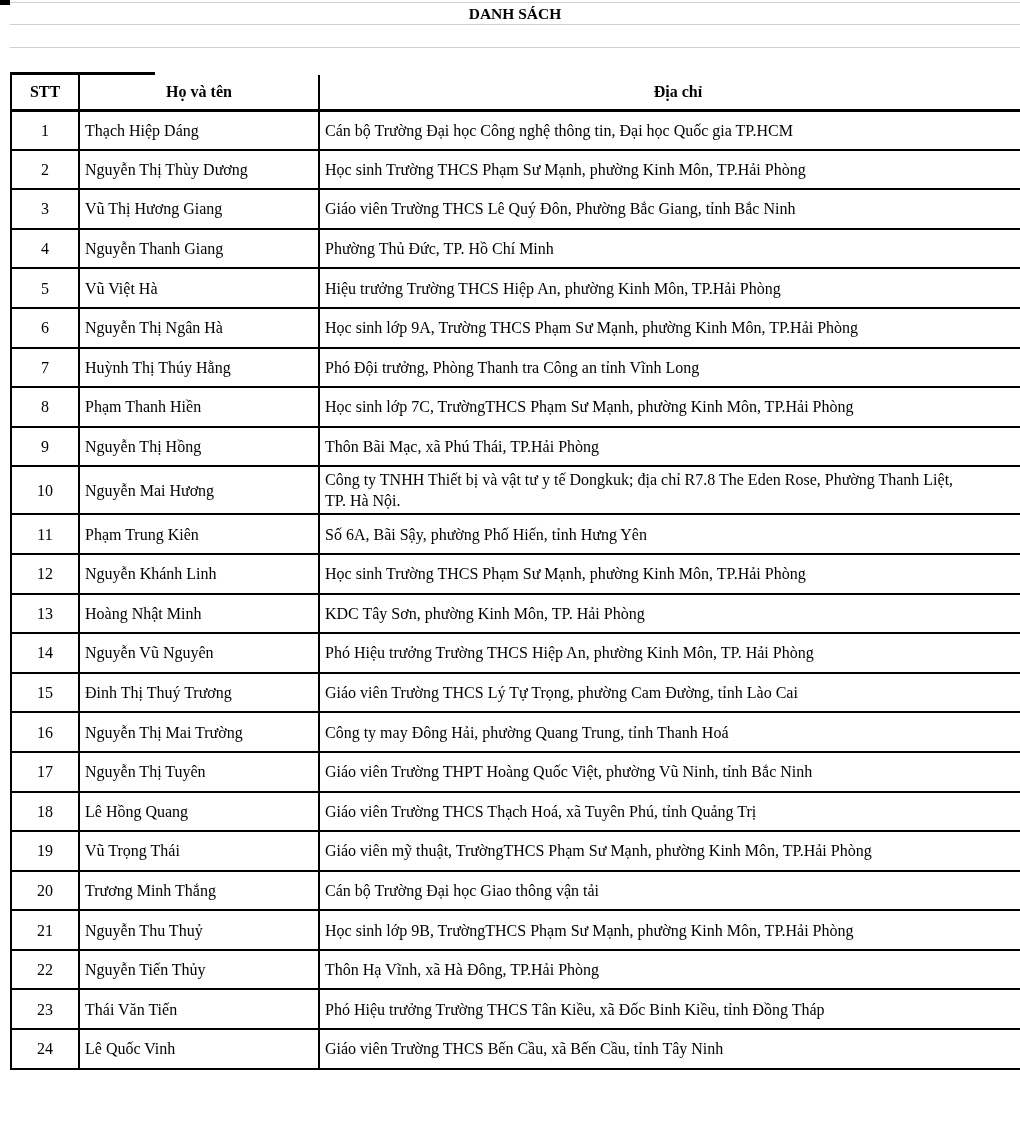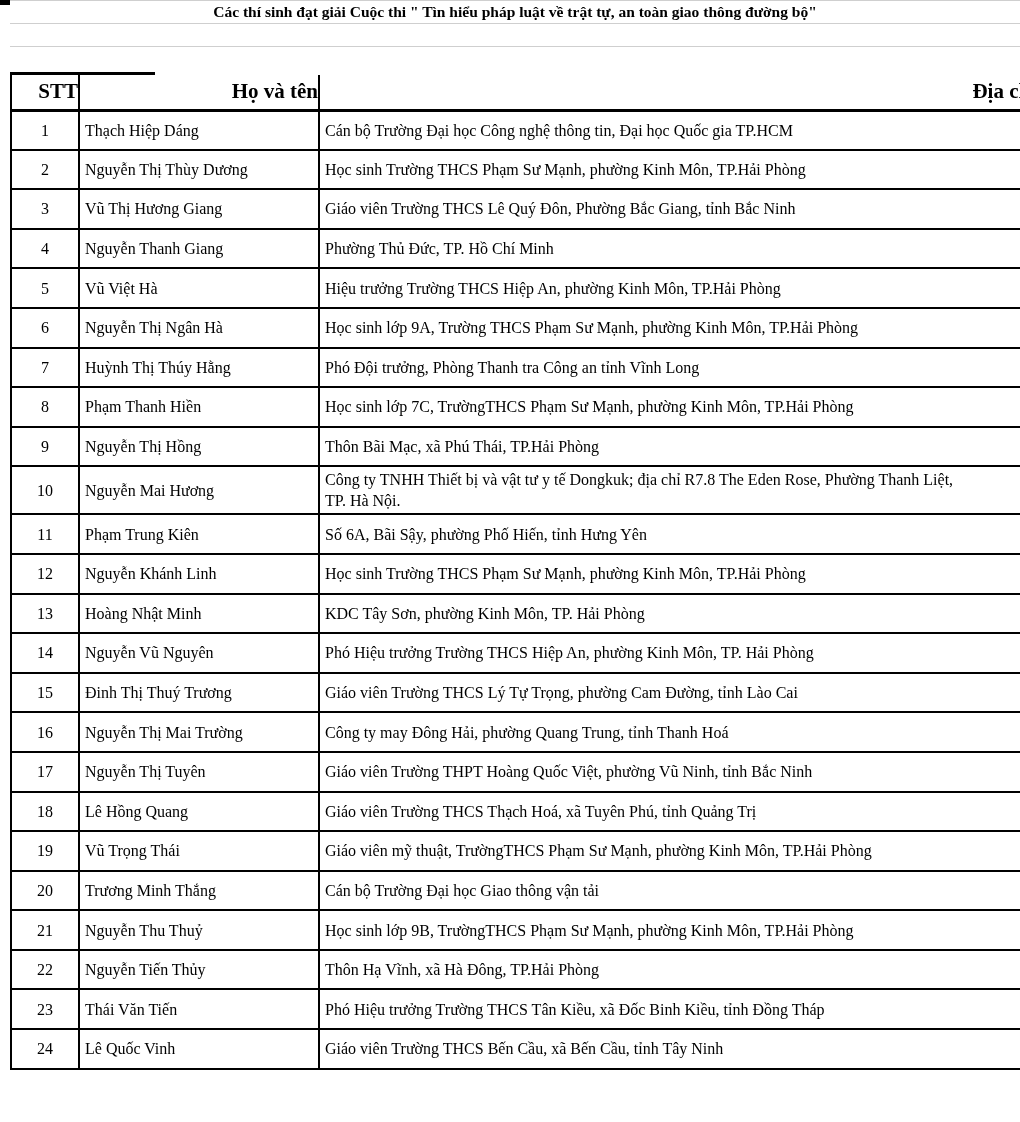--- a/index.html
+++ b/index.html
@@ -44,22 +44,22 @@
   table.list col.c-stt  { width: 68px; }
   table.list col.c-name { width: 240px; }
   table.list col.c-addr { width: 717px; }
   table.list th {
     border-left: 2px solid #000;
     border-right: 2px solid #000;
     border-bottom: 3px solid #000;
     border-top: none;
     height: 35px;
     font-weight: bold;
-    font-size: 21px;
-    text-align: right;
+    font-size: 16px;
+    text-align: center;
     vertical-align: middle;
   }
   table.list th:last-child { border-right: none; }
   table.list td {
     border: 2px solid #000;
     border-right: 2px solid #000;
     height: 39.6px;
     vertical-align: middle;
     line-height: 21px;
     padding: 2px 5px;
@@ -67,21 +67,21 @@
   table.list td:last-child { border-right: none; }
   td.stt { text-align: center; padding: 2px 0; }
   td.addr { white-space: pre-line; }
 </style>
 </head>
 <body>
 
 <div class="corner-mark"></div>
 
 <div class="title-block">
-  <div class="title-row">Các thí sinh đạt giải Cuộc thi " Tìn hiểu pháp luật về trật tự, an toàn giao thông đường bộ"</div>
+  <div class="title-row first">DANH SÁCH</div>
   <div class="title-row empty"></div>
   <div class="title-row bottom-line"></div>
 </div>
 
 <div class="table-top-black"></div>
 
 <table class="list">
   <colgroup>
     <col class="c-stt">
       <col class="c-name">

